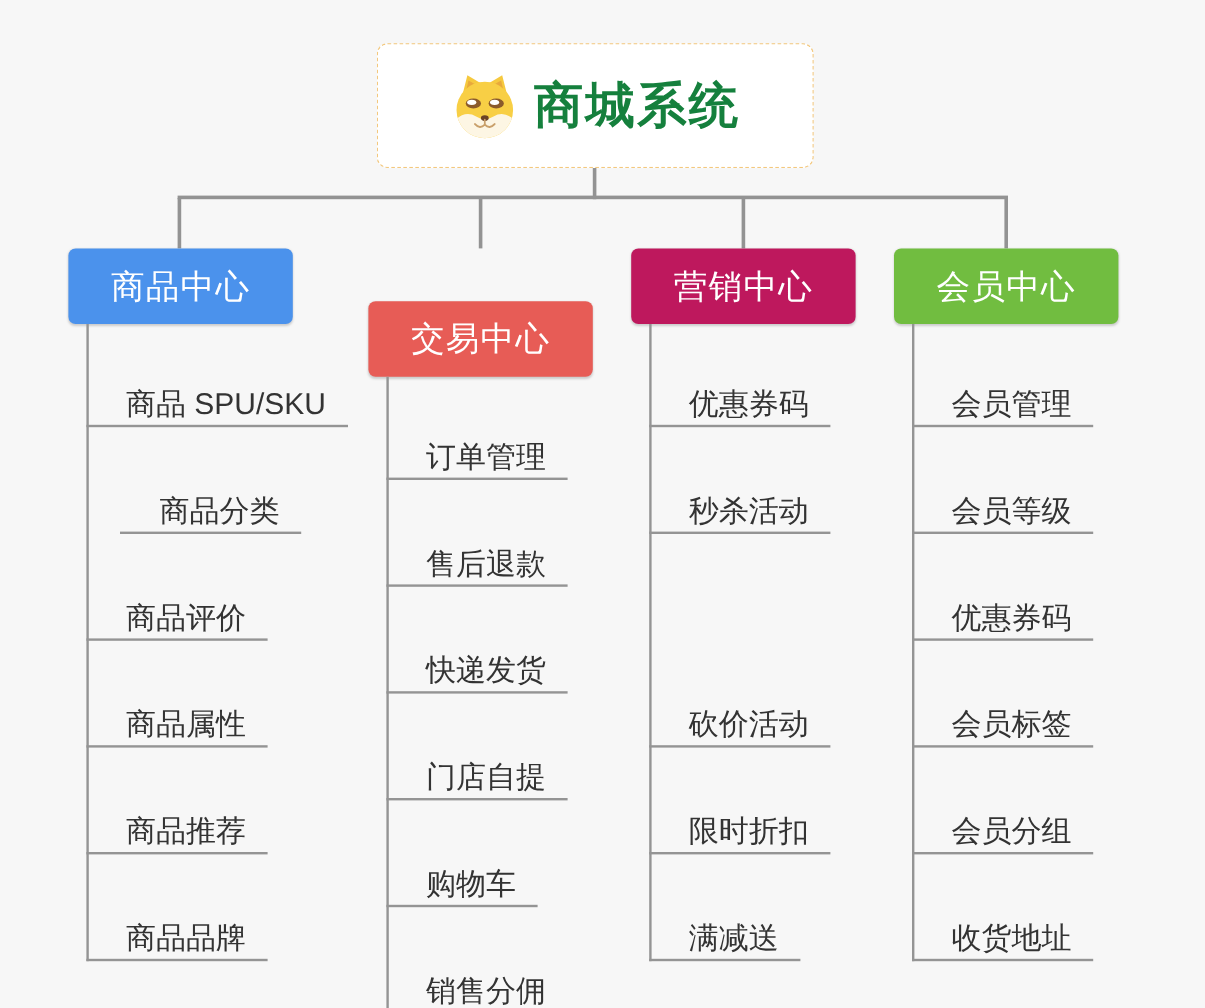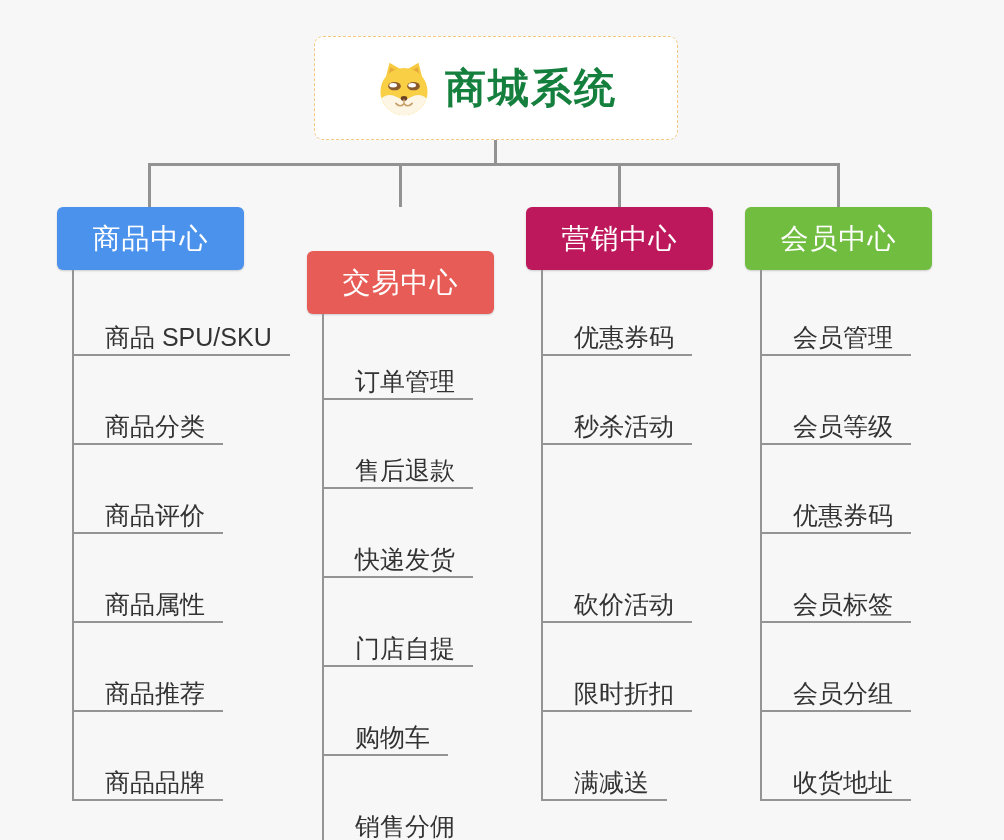--- a/index.html
+++ b/index.html
@@ -127,21 +127,21 @@
     <span id="root-title" style="color: #15803d;">商城系统</span>
   </div>
 
 <div class="conn branch-drop" style="left: 148px; background: rgb(147, 147, 147);"></div>
     <div class="branch-col" style="left: 57px;">
       <div class="branch-box" style="background: rgb(75, 146, 236);">商品中心</div>
       <div class="branch-line"></div>
       <div class="leaf" style="top: 105px;">
         <span>商品 SPU/SKU</span>
       </div>
-      <div class="leaf" style="top: 194px;">
+      <div class="leaf" style="top: 194px; margin-left: 28px;">
         <span>商品分类</span>
       </div>
       <div class="leaf" style="top: 283px; justify-content: flex-end;">
         <span>商品评价</span>
       </div>
       <div class="leaf" style="top: 372px;">
         <span>商品属性</span>
       </div>
       <div class="leaf" style="top: 461px;">
         <span>商品推荐</span>

